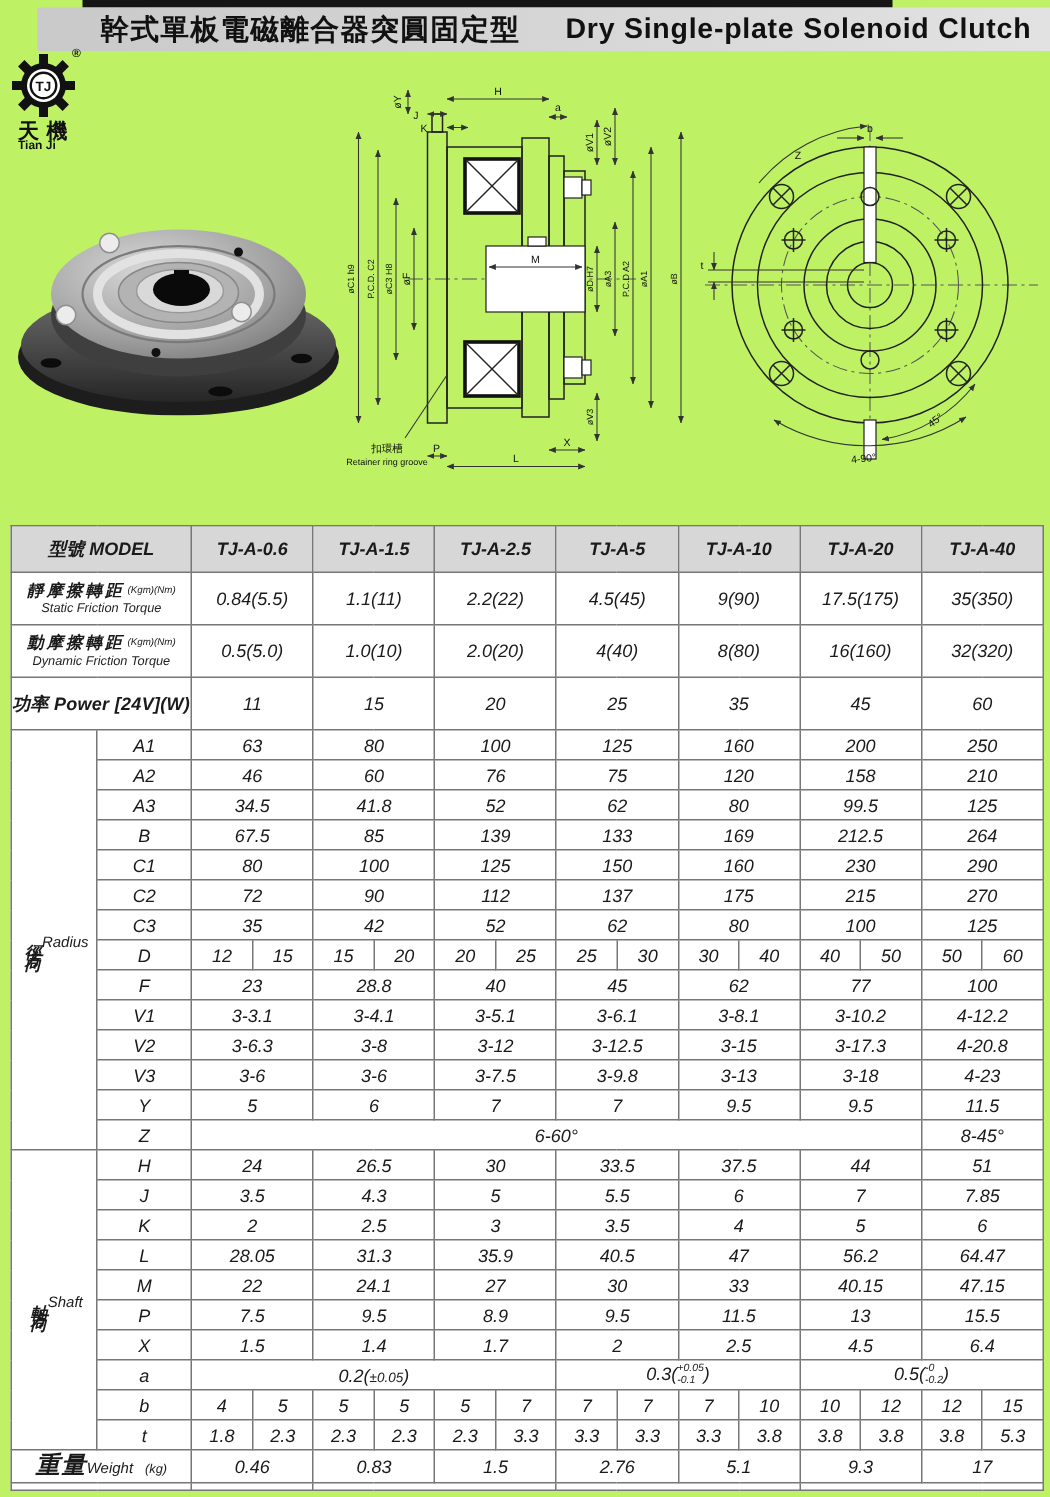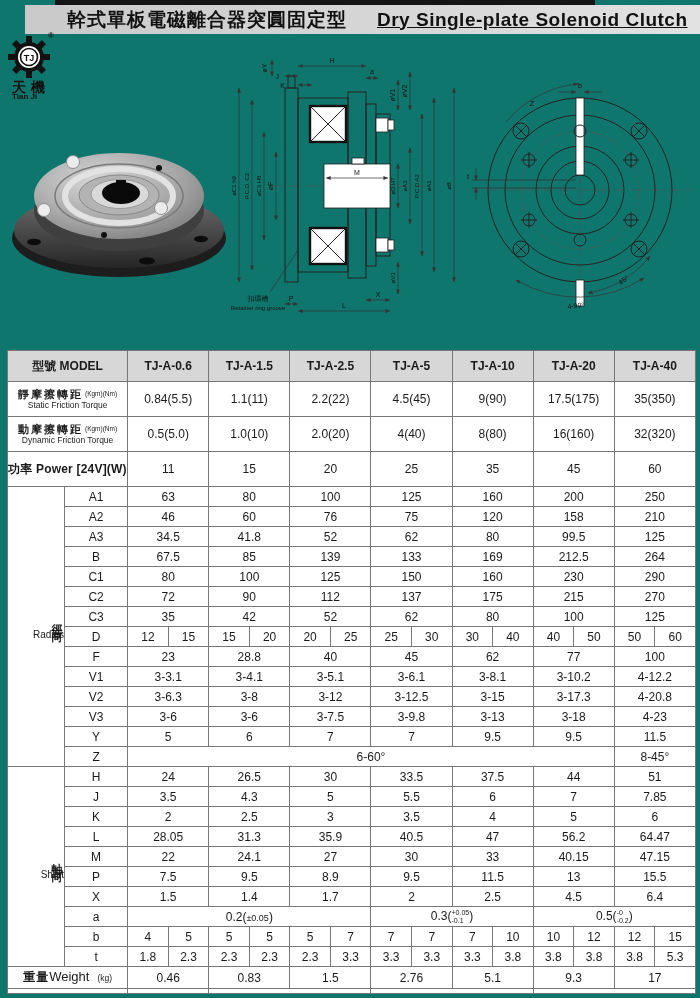--- a/index.html
+++ b/index.html
@@ -1,64 +1,64 @@
 <!DOCTYPE html>
 <html><head>
 <meta charset="utf-8">
 <style>
   html,body{margin:0;padding:0;background:#fff;}
-  #page{position:relative;width:700px;height:998px;background:#0f766e;overflow:hidden;
+  #page{position:relative;width:700px;height:998px;background:#bef264;overflow:hidden;
         font-family:"Liberation Sans",sans-serif;color:#111;}
   
   #top-strip{position:absolute;left:55px;top:0;width:540px;height:5px;background:#151515;}
   #banner{position:absolute;left:25px;top:5px;width:675px;height:29px;
           background:linear-gradient(90deg,#c9c9c9,#d8d8d8 60%,#e2e2e2);
           display:flex;align-items:center;}
   #banner .zh{font-size:19px;font-weight:700;letter-spacing:1px;margin-left:42px;}
-  #banner .en{font-size:19px;font-weight:700;margin-left:30px;letter-spacing:0.5px;text-decoration:underline;}
+  #banner .en{font-size:19px;font-weight:700;margin-left:30px;letter-spacing:0.5px;}
   
   #logo-gear{position:absolute;left:6px;top:33px;}
   #reg-mark{position:absolute;left:48px;top:31px;font-size:8px;font-weight:700;}
   #series{position:absolute;left:92px;top:28px;font-size:41px;font-weight:900;letter-spacing:2px;}
   #company-zh{position:absolute;left:12px;top:79px;font-size:14px;font-weight:700;letter-spacing:5px;}
   #company-en{position:absolute;left:12px;top:92px;font-size:8px;font-weight:700;}
   
   .draw{position:absolute;}
   .ol{stroke:#222;stroke-width:1;fill:none;}
   .ol2{stroke:#222;stroke-width:0.8;fill:#fff;}
   .dl{stroke:#333;stroke-width:0.7;fill:none;}
   .cl{stroke:#555;stroke-width:0.7;fill:none;stroke-dasharray:10 3 2 3;}
   .dt{font:7px "Liberation Sans",sans-serif;fill:#111;}
   .dts{font:6px "Liberation Sans",sans-serif;fill:#111;}
   .coil{stroke:#111;stroke-width:2.4;fill:#fff;}
   
   #spec-table{position:absolute;left:7px;top:350px;width:689px;border-collapse:collapse;
-              table-layout:fixed;background:#fff;}
+              table-layout:fixed;background:#fff;font-style:italic;}
   #spec-table td,#spec-table th{border:1px solid #777;text-align:center;padding:0;
               overflow:hidden;white-space:nowrap;font-size:12px;color:#1a1a1a;}
   tr.hdr th{background:#d7d7d7;height:30px;font-size:13px;font-weight:700;}
   tr.spec td{height:34px;}
   tr.dim td{height:19px;font-size:12px;}
   tr.wt td{height:21px;}
   tr.sliver td{height:4px;border-bottom:none;}
   td.lbl{text-align:left;padding-left:4px;}
   .szh{font-size:11px;font-weight:700;letter-spacing:2px;line-height:1.2;}
   .unit{font-size:6.5px;font-weight:400;letter-spacing:0;margin-left:2px;vertical-align:2px;}
   .sen{font-size:8.5px;letter-spacing:0;line-height:1.1;color:#222;font-weight:400;}
   td.plain{font-size:9.5px;font-weight:700;letter-spacing:0.2px;}
   td.grp{vertical-align:middle;}
-  .gwrap{display:flex;flex-direction:column;align-items:flex-end;justify-content:center;}
+  .gwrap{display:flex;flex-direction:row;align-items:flex-start;justify-content:center;}
   .gzh{writing-mode:vertical-rl;font-size:11px;font-weight:700;letter-spacing:4px;}
   .gen{font-size:10px;margin-top:3px;}
   td.param{font-size:12.5px;}
   .stack{display:inline-flex;flex-direction:column;font-size:7px;line-height:1.1;
          vertical-align:middle;text-align:left;}
   .tolsmall{font-size:9px;}
-  .wzh{font-weight:700;font-size:12px;letter-spacing:1px;}
-  .wen{font-size:13px;}
+  .wzh{font-weight:700;font-size:16px;letter-spacing:1px;}
+  .wen{font-size:10px;}
   .wunit{font-size:8.5px;margin-left:8px;}
 </style>
 </head>
 <body>
 
 <div id="page">
 
   <div id="top-strip"></div>
   <div id="banner">
     <span class="zh">幹式單板電磁離合器突圓固定型</span>

